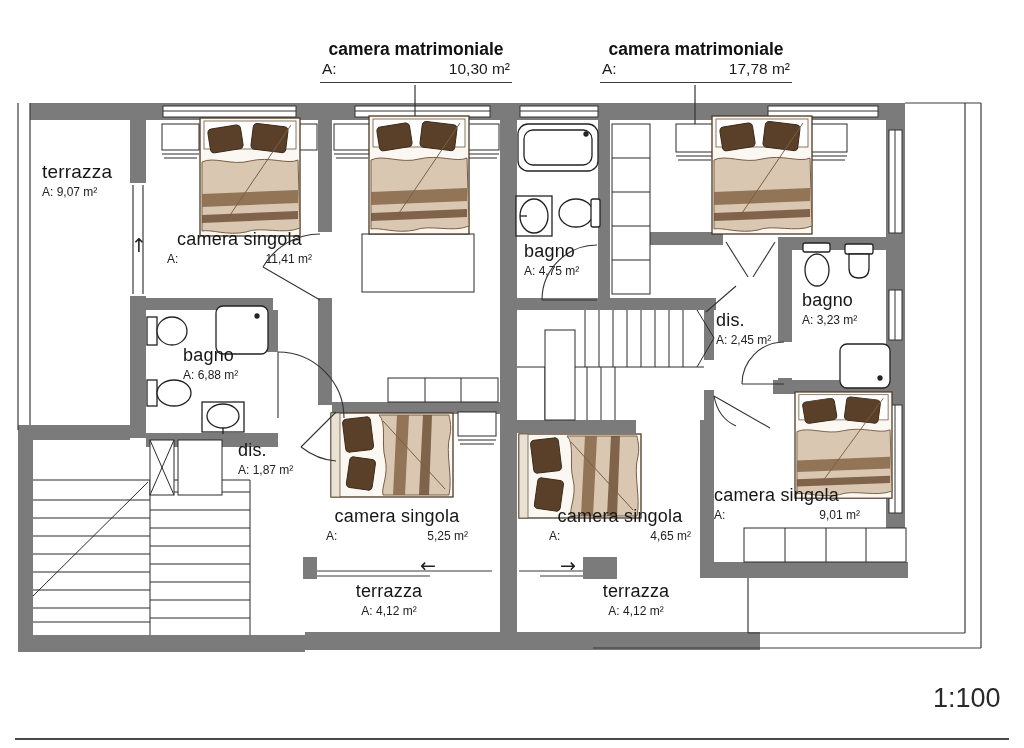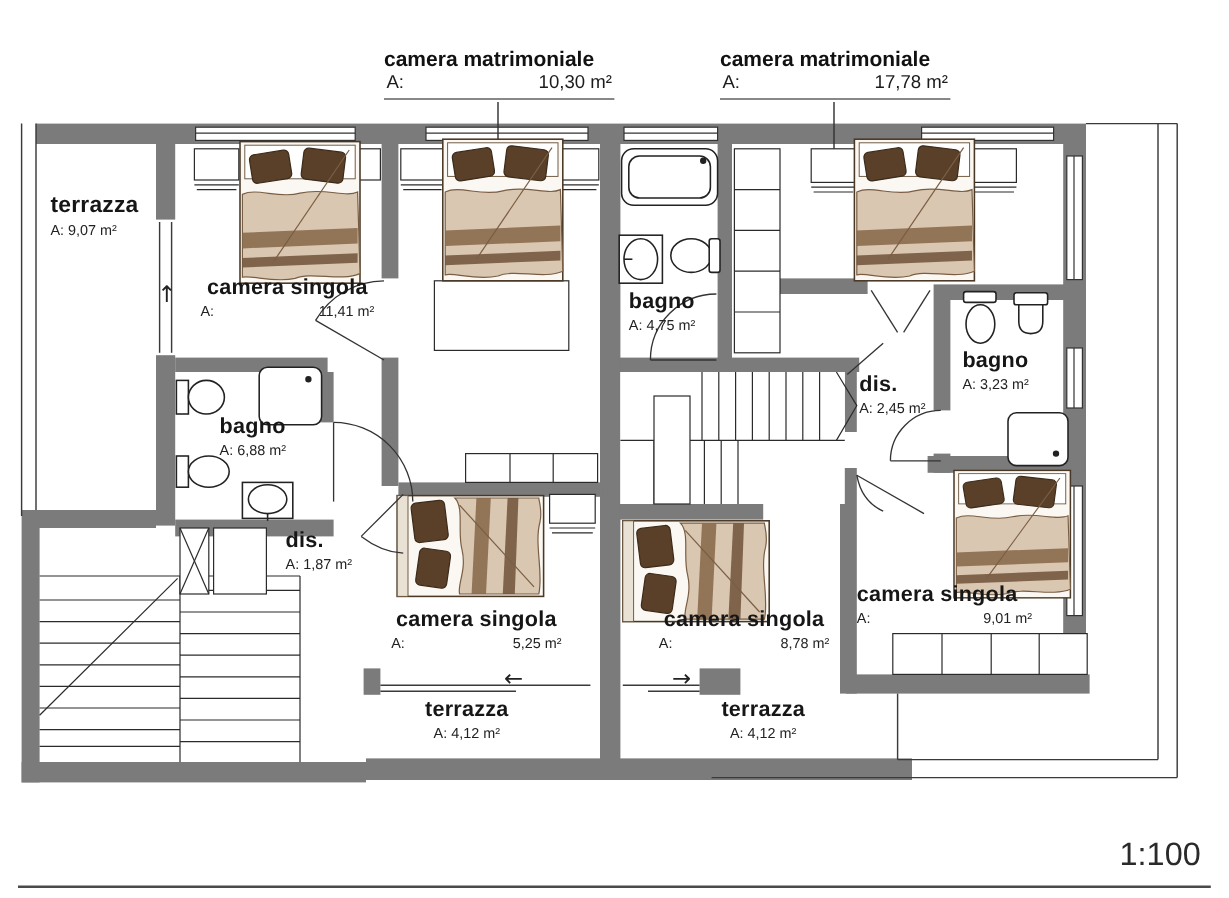--- a/index.html
+++ b/index.html
@@ -1,26 +1,26 @@
 <!DOCTYPE html>
 <html><head>
 <meta charset="utf-8">
 <style>
   html,body{margin:0;padding:0;background:#ffffff;}
   #stage{position:relative;width:1024px;height:748px;background:#fff;overflow:hidden;
          font-family:"Liberation Sans",sans-serif;color:#1b1b1b;}
   #plan-svg{position:absolute;left:0;top:0;z-index:1;}
   .lbl{position:absolute;z-index:3;line-height:1.05;}
-  .rname{font-weight:bold;font-size:19px;color:#161616;letter-spacing:.2px;}
+  .rname{font-weight:normal;font-size:19px;color:#161616;letter-spacing:.2px;}
   .rname.sm{font-size:18px;}
   .rarea{font-size:12px;color:#222;margin-top:4px;}
   .split{display:flex;justify-content:space-between;}
   .center{text-align:center;}
   .callout{width:192px;}
-  .callout .cname{font-weight:bold;font-size:17.5px;text-align:left;color:#111;}
+  .callout .cname{font-weight:bold;font-size:17.5px;text-align:center;color:#111;}
   .callout .crow{display:flex;justify-content:space-between;font-size:15.5px;
                  margin-top:3px;padding:0 2px 4px 2px;border-bottom:1.6px solid #3a3a3a;}
   .titlebar{position:absolute;z-index:3;font-size:27px;color:#2a2a2a;}
 </style>
 </head>
 <body>
 
 <div id="stage">
 
 <svg id="plan-svg" width="1024" height="748" viewBox="0 0 1024 748">
@@ -357,21 +357,21 @@
   <div class="rarea split">
     <span>A:</span>
     <span>5,25 m²</span>
   </div>
 </div>
 
 <div class="lbl" style="left:549px;top:507px;width:142px;">
   <div class="rname sm center">camera singola</div>
   <div class="rarea split">
     <span>A:</span>
-    <span>8,78 m²</span>
+    <span>4,65 m²</span>
   </div>
 </div>
 
 <div class="lbl" style="left:714px;top:486px;width:146px;">
   <div class="rname sm">camera singola</div>
   <div class="rarea split">
     <span>A:</span>
     <span>9,01 m²</span>
   </div>
 </div>
@@ -379,15 +379,15 @@
 <div class="lbl center" style="left:343px;top:582px;width:92px;">
   <div class="rname sm">terrazza</div>
   <div class="rarea">A: 4,12 m²</div>
 </div>
 
 <div class="lbl center" style="left:590px;top:582px;width:92px;">
   <div class="rname sm">terrazza</div>
   <div class="rarea">A: 4,12 m²</div>
 </div>
 
-<div class="titlebar" style="left:933px;top:697px;">1:100</div>
+<div class="titlebar" style="left:933px;top:683px;">1:100</div>
 
 </div>
 
 </body></html>

